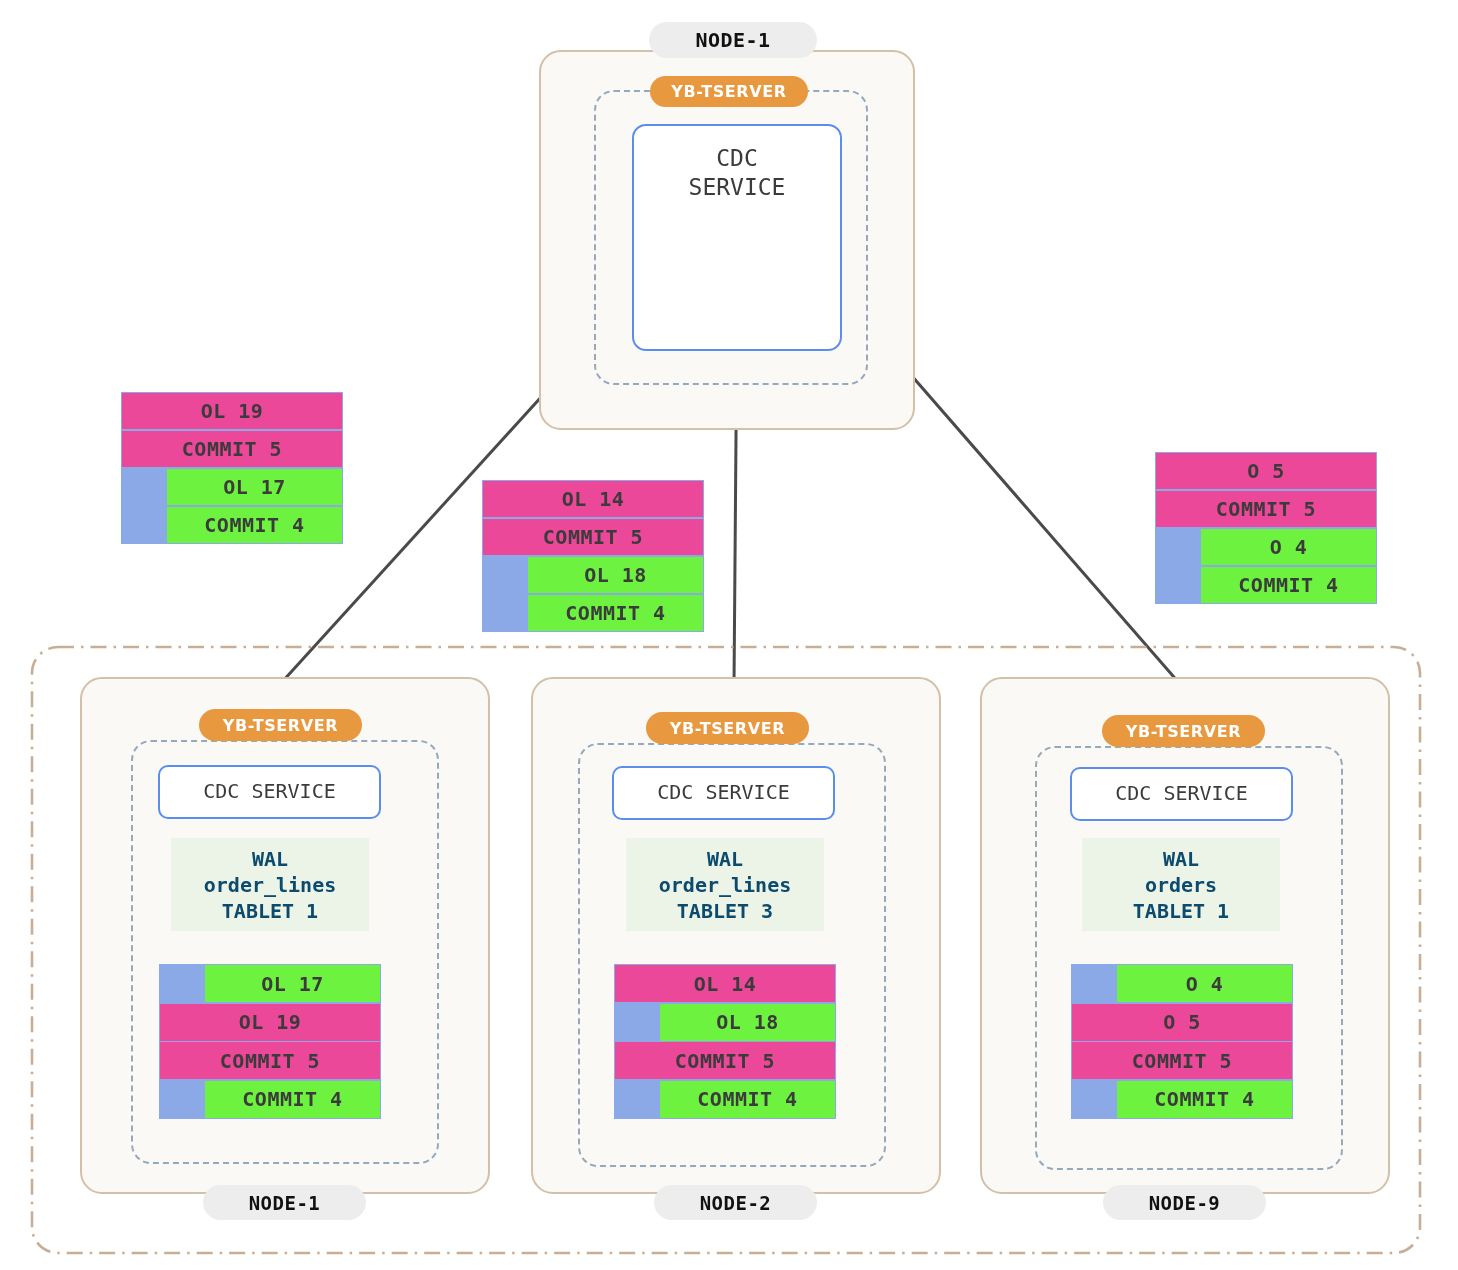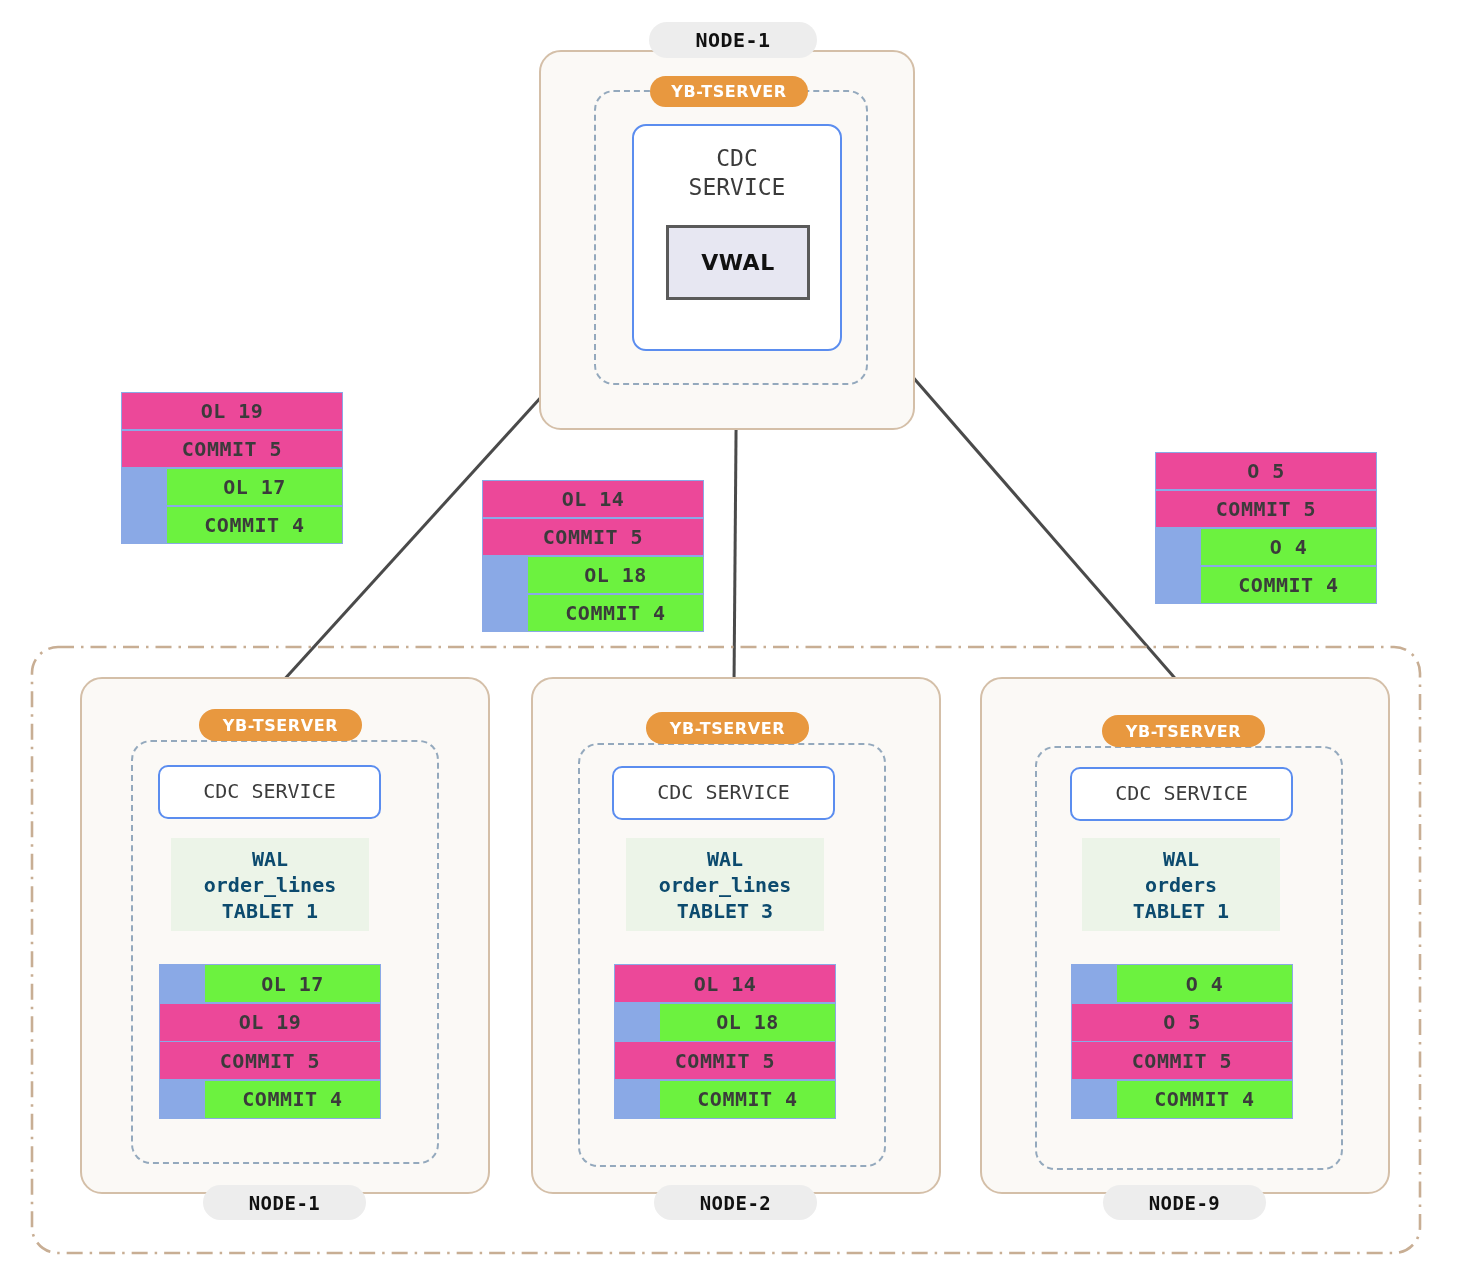--- a/index.html
+++ b/index.html
@@ -121,21 +121,20 @@
 
   <div class="abs pill-grey" style="left:649px;top:22px;width:168px;height:36px;font-size:20px;">NODE-1</div>
 
   <div class="abs tserver" style="left:594px;top:90px;width:274px;height:295px;"></div>
 
   <div class="abs pill-orange" style="left:650px;top:76px;width:158px;height:31px;font-size:16px;">YB-TSERVER</div>
 
   <div class="abs cdc-box cdc-top" style="left:632px;top:124px;width:210px;height:227px;font-size:23px;">CDC
 SERVICE</div>
 
-  <div class="abs vwal" style="left:666px;top:225px;width:144px;height:75px;font-size:22px;">VWAL</div>
 
   <div class="abs stack" style="left:121px;top:392px;width:222px;height:152px;">
     <div class="rec blue" style="font-size:20px;">OL 19</div>
     <div class="rec blue" style="font-size:20px;">COMMIT 5</div>
     <div class="rec green" style="font-size:20px;">OL 17</div>
     <div class="rec green" style="font-size:20px;">COMMIT 4</div>
   </div>
 
   <div class="abs stack" style="left:482px;top:480px;width:222px;height:152px;">
     <div class="rec blue" style="font-size:20px;">OL 14</div>

